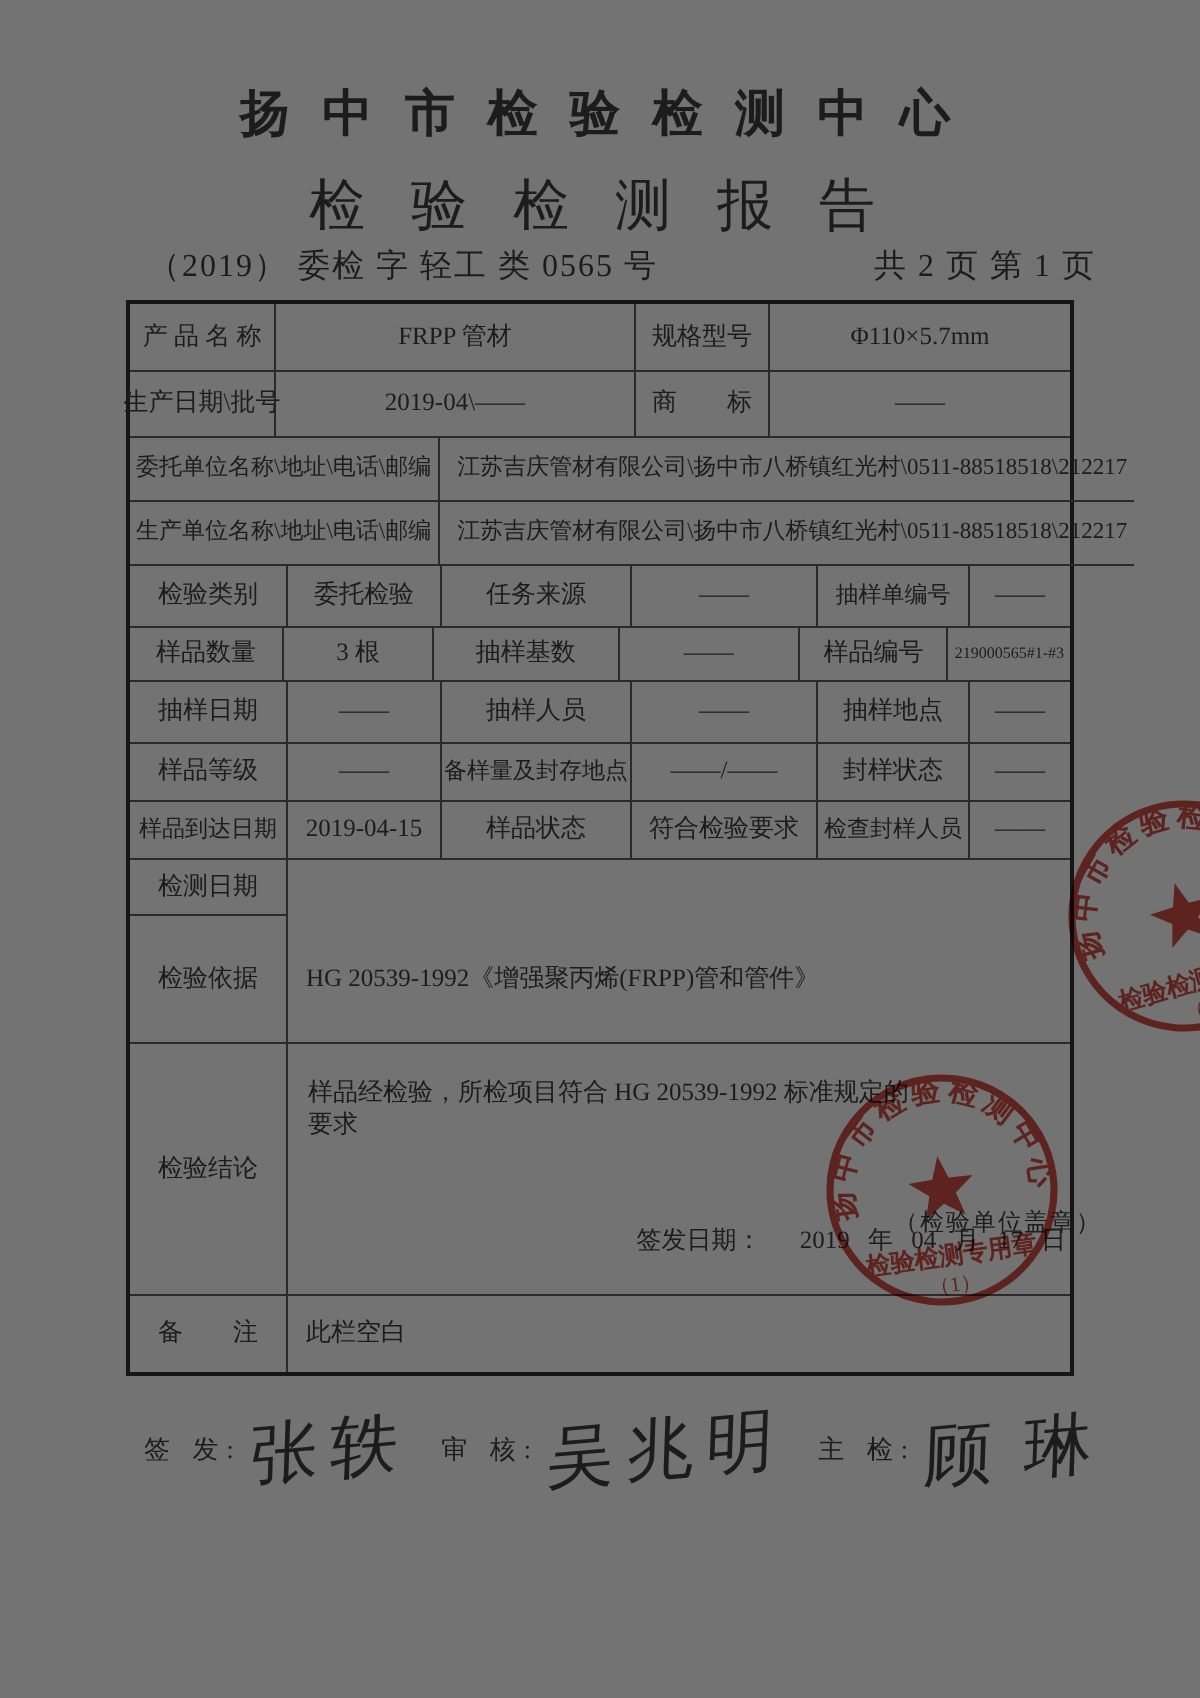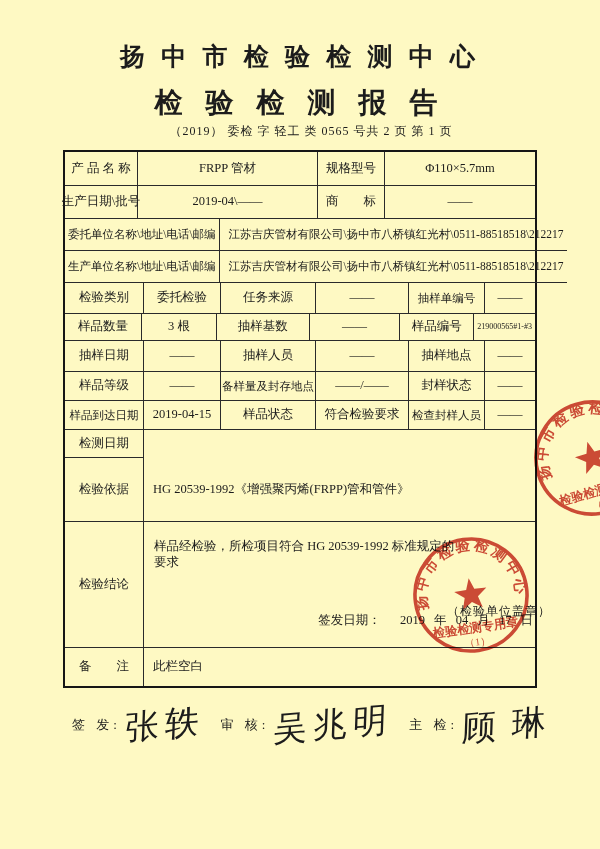--- a/index.html
+++ b/index.html
@@ -1,25 +1,25 @@
 <!DOCTYPE html>
 <html><head>
 <meta charset="utf-8">
 <style>
   html,body{margin:0;padding:0;}
   .sheet{
-    position:relative;width:600px;height:849px;background:#fef9c3;overflow:hidden;
+    position:relative;width:600px;height:849px;background:#737373;overflow:hidden;
     font-family:"Liberation Serif","DejaVu Serif",serif;color:#1c1c1c;
   }
   .org-name{position:absolute;top:40px;left:0;right:0;text-align:center;
     font-size:25px;font-weight:bold;letter-spacing:5px;}
   .report-title{position:absolute;top:84px;left:0;right:0;text-align:center;
-    font-size:28px;font-weight:bold;letter-spacing:8px;}
+    font-size:28px;font-weight:normal;letter-spacing:8px;}
   .ref-row{position:absolute;top:123px;left:74px;right:52px;display:flex;
-    justify-content:center;font-size:12px;letter-spacing:1px;}
+    justify-content:space-between;font-size:16px;letter-spacing:1px;}
   .report-table{position:absolute;left:63px;top:150px;width:474px;
     border:2.4px solid #161616;box-sizing:border-box;}
   .tr{display:flex;}
   .c{box-sizing:border-box;border-right:1.4px solid #2a2a2a;border-bottom:1.4px solid #2a2a2a;
     display:flex;align-items:center;justify-content:center;text-align:center;
     font-size:12.5px;line-height:1.25;padding:0 3px;overflow:visible;white-space:nowrap;}
   .c.last{border-right:none;}
   .tr.lastrow .c{border-bottom:none;}
   .grow{flex:1;}
   .w73{width:73px;} .w180{width:180px;} .w67{width:67px;}

